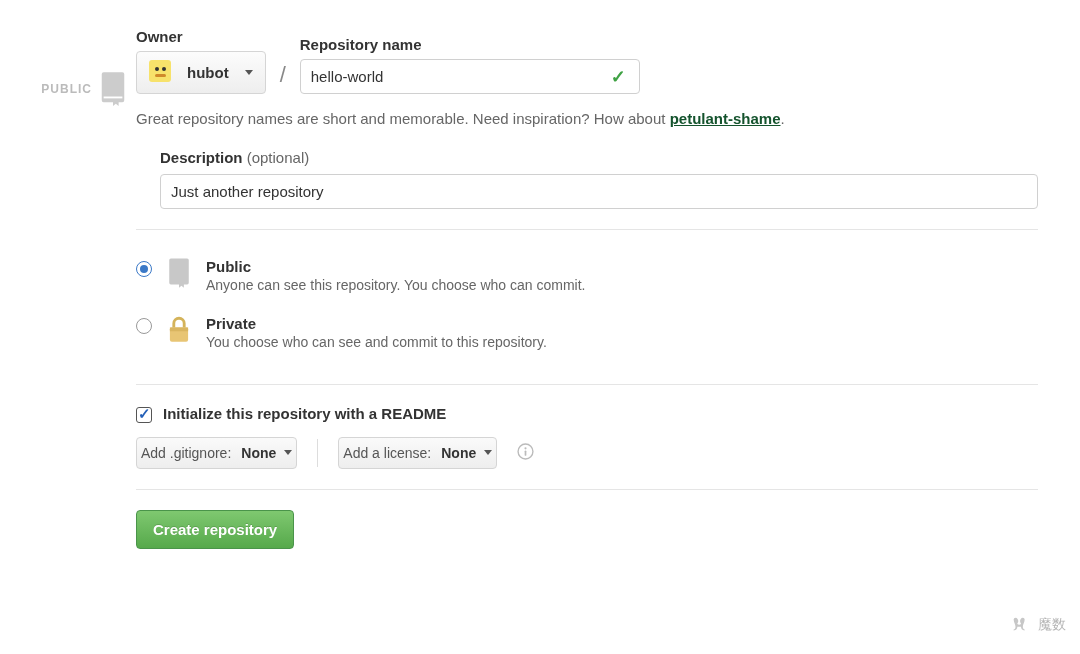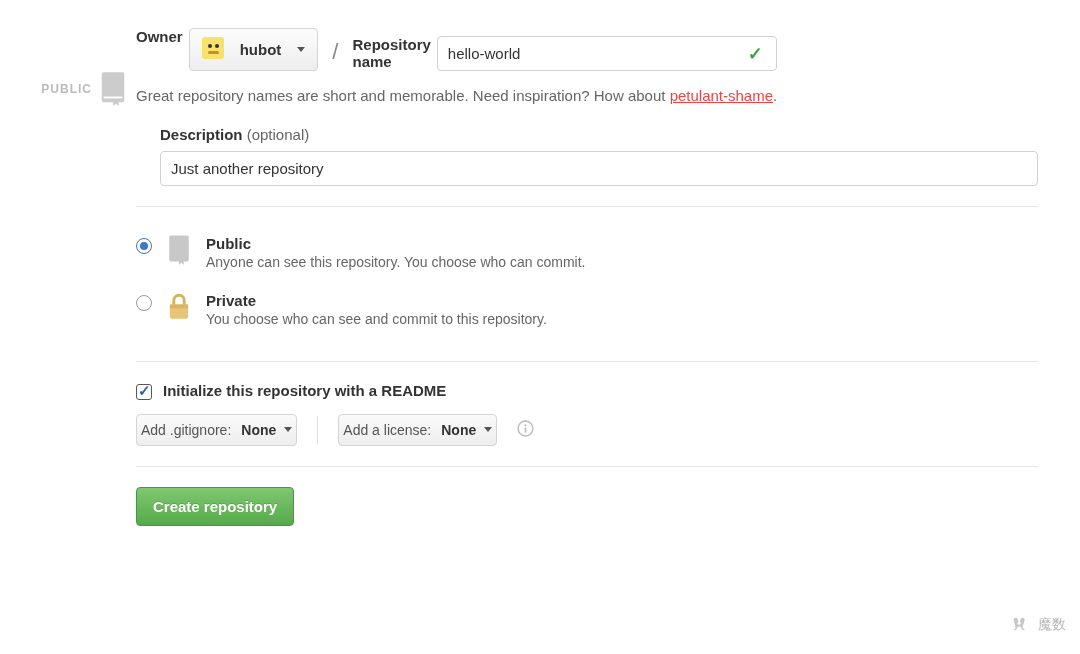--- a/index.html
+++ b/index.html
@@ -10,21 +10,21 @@
     background: #fff;
     width: 1080px;
     height: 654px;
   }
   .container { display: flex; padding-top: 28px; }
   .left-rail { width: 128px; display:flex; justify-content:flex-end; align-items:flex-start; padding-top:44px; gap:6px; }
   .left-rail .lbl { color:#bbb; font-size:12px; letter-spacing:1px; font-weight:600; padding-top:10px;}
   .main { flex:1; padding-left:8px; padding-right:30px; max-width:940px; }
 
   .row-top { display:flex; align-items:flex-end; gap:10px; }
-  .col { display:flex; flex-direction:row; gap:6px; }
+  .col { display:flex; flex-direction:column; gap:6px; }
   .field-label { font-weight:600; font-size:15px; color:#333; }
   .field-label .opt { font-weight:400; color:#666; }
 
   .btn {
     display:inline-flex; align-items:center; gap:16px;
     background: linear-gradient(#fcfcfc,#eee);
     border:1px solid #d5d5d5; border-radius:4px;
     padding:8px 12px; font-size:15px; font-weight:600;
     cursor:pointer; color:#333;
   }
@@ -35,21 +35,21 @@
     border:1px solid #d0d0d0; border-radius:4px; padding:8px 10px;
     font-size:15px; background:#fff; color:#333; outline:none;
   }
   .repo-name-wrap { position:relative; }
   .repo-name-wrap .check {
     position:absolute; right:14px; top:50%; transform:translateY(-50%);
     color:#3fa244; font-size:18px; font-weight:700;
   }
 
   .helper { margin-top:14px; color:#666; font-size:15px; line-height:1.5; }
-  .helper .suggest { color:#ef4444; font-weight:400; }
+  .helper .suggest { color:#14532d; font-weight:700; }
 
   .desc-block { margin-top:18px;margin-left:24px; }
   .desc-input { width:100%; margin-top:8px; }
 
   .hr { border:none; border-top:1px solid #e5e5e5; margin:20px 0; }
 
   .vis-opt { display:flex; align-items:flex-start; gap:14px; padding:8px 0 14px 0; }
   .radio {
     appearance:none; width:16px; height:16px; border:1px solid #999;
     border-radius:50%; margin-top:3px; position:relative; cursor:pointer; background:#fff;

